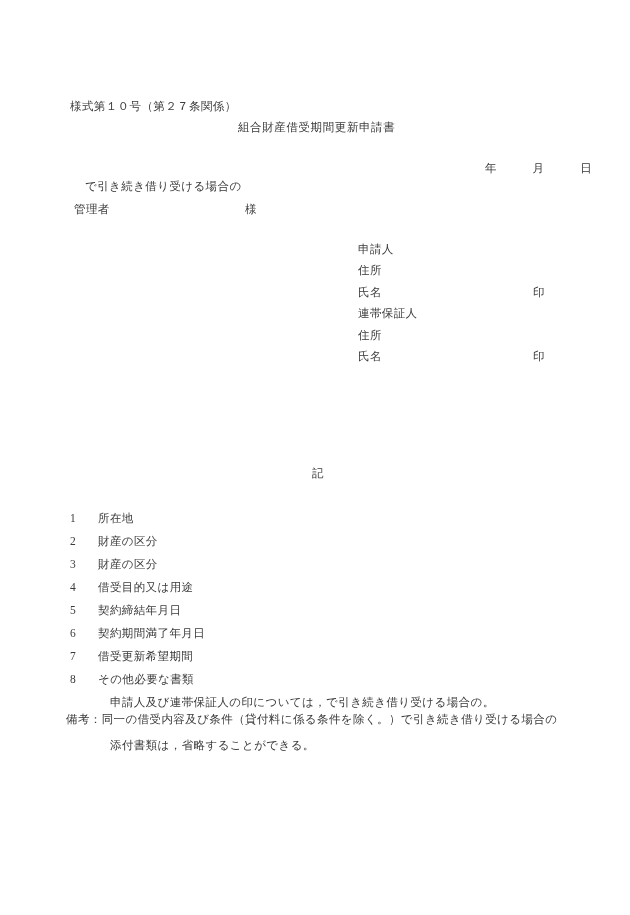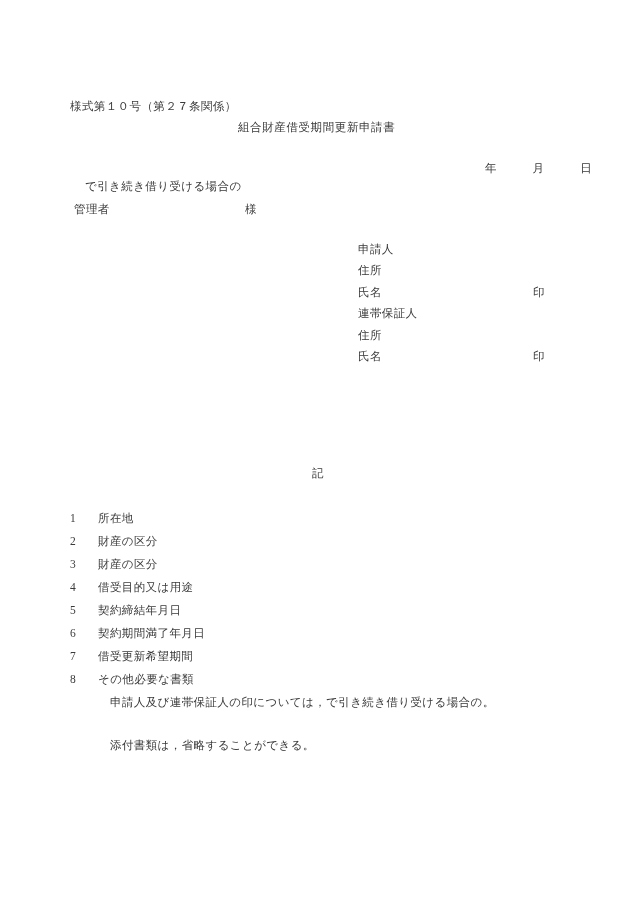--- a/index.html
+++ b/index.html
@@ -152,16 +152,17 @@
     </div>
     <div class="list-row">
       <span class="list-num">8</span>
       <span class="list-label">その他必要な書類</span>
     </div>
     <div class="list-row">
       <span class="list-sub">申請人及び連帯保証人の印については，で引き続き借り受ける場合の。</span>
     </div>
   </div>
 
+  <div class="t note-l1">備考：同一の借受内容及び条件（貸付料に係る条件を除く。）で引き続き借り受ける場合の</div>
 
   <div class="t note-l2">添付書類は，省略することができる。</div>
 
 </div>
 
 </body></html>

